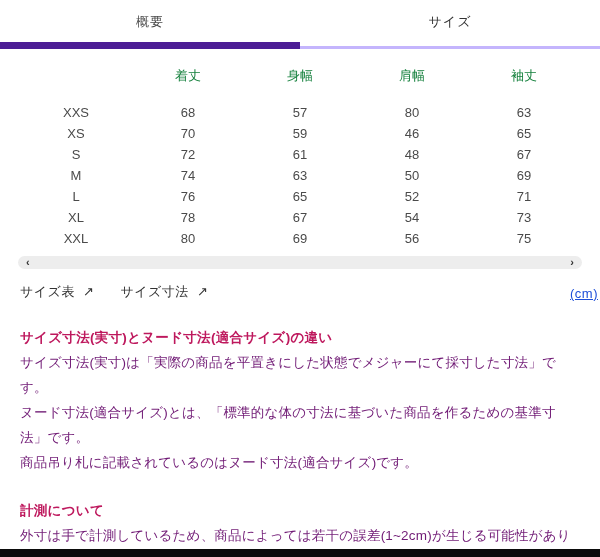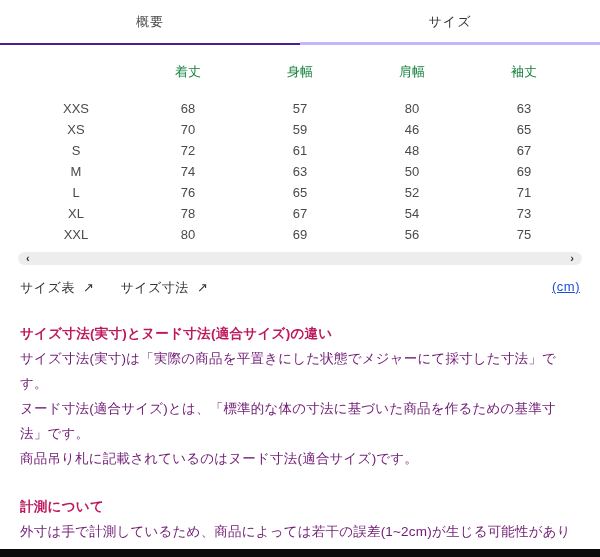--- a/index.html
+++ b/index.html
@@ -8,21 +8,21 @@
     font-family: "Liberation Sans", "DejaVu Sans", sans-serif;
     color: #404040;
     position: relative;
   }
 
   
   .tabbar { display: flex; width: 100%; }
   .tab {
     flex: 1; text-align: center; font-size: 13px; color: #4a4a4a;
     padding: 13px 0 11px 0; cursor: pointer;
-    border-bottom: 2px solid #4c1d95;
+    border-bottom: 7px solid #4c1d95;
     letter-spacing: 1px;
   }
   .tab.active { border-bottom: 3px solid #c4b5fd; color: #333; }
 
   
   .size-table { padding: 18px 20px 0 20px; }
   .trow { display: grid; grid-template-columns: 20% 20% 20% 20% 20%; }
   .trow > div { text-align: center; font-size: 13px; color: #4a4a4a; }
   .thead { height: 24px; margin-bottom: 11px; }
   .thead > div { color: #15803d; }
@@ -34,22 +34,22 @@
     background: #ededed; display: flex; align-items: center;
     justify-content: space-between; cursor: pointer;
   }
   .hscroll .chev {
     font-size: 11px; line-height: 13px; color: #333; padding: 0 8px;
     font-weight: bold;
   }
 
   
   .links-row {
-    display: flex; align-items: flex-start; justify-content: space-between;
-    padding: 14px 20px 0 20px; font-size: 13px; color: #333;
+    display: flex; align-items: flex-end; justify-content: space-between;
+    padding: 14px 2px 0 20px; font-size: 13px; color: #333;
   }
   .links-left { display: flex; gap: 26px; }
   .ext-link { cursor: pointer; color: #333; letter-spacing: 0.5px; }
   .ext-link .arrow { font-size: 13px; margin-left: 4px; }
   .unit { color: #1d4ed8; letter-spacing: 0.5px; text-decoration: underline; }
 
   
   .sections { padding: 24px 20px 0 20px; }
   .section { margin-bottom: 23px; }
   .section h3 {

